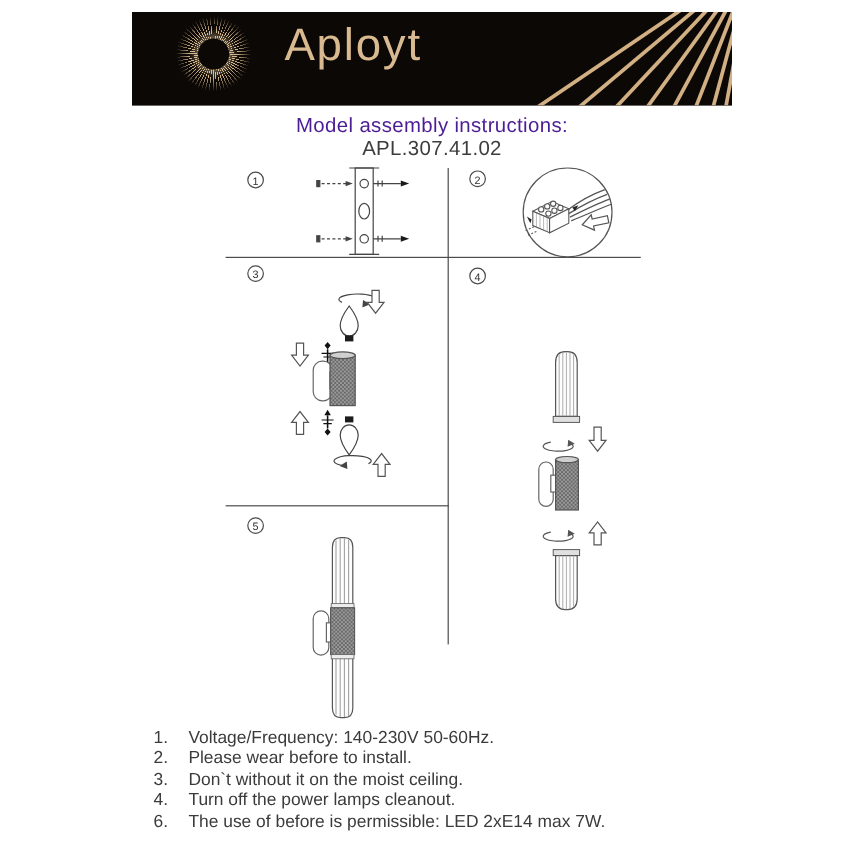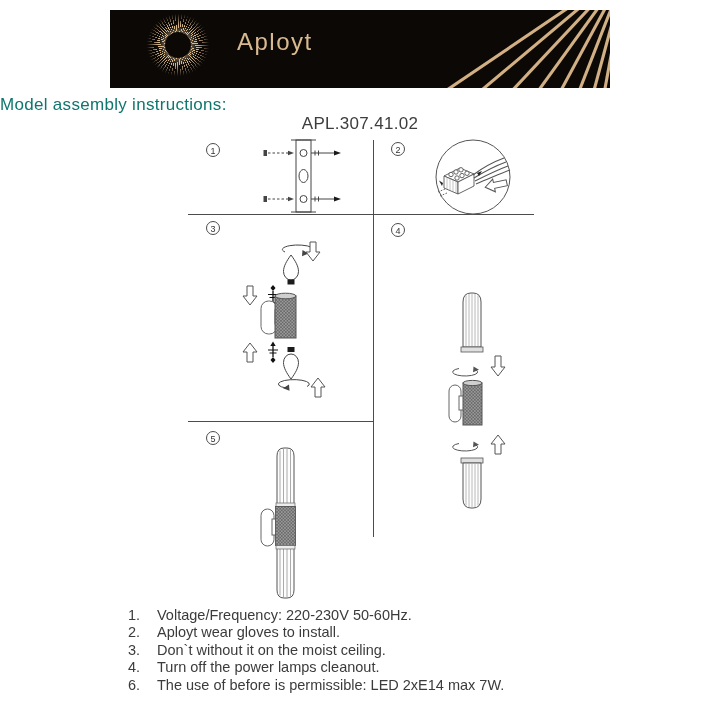--- a/index.html
+++ b/index.html
@@ -8,25 +8,25 @@
 
   
   .banner { position:absolute; left:110px; top:10px; width:500px; height:78px; background:#0b0806; overflow:hidden; }
   .sunburst { position:absolute; left:36px; top:3px; width:64px; height:64px; border-radius:50%;
     background: repeating-conic-gradient(rgba(222,190,146,0.95) 0deg 1.7deg, rgba(222,190,146,0) 1.7deg 6deg);
     -webkit-mask: radial-gradient(circle closest-side, #000 0 62%, transparent 98%);
             mask: radial-gradient(circle closest-side, #000 0 62%, transparent 98%);
   }
   .sunburst-core { position:absolute; left:50%; top:50%; transform:translate(-50%,-50%); width:26px; height:26px;
     background:#0b0806; border-radius:50%; box-shadow:0 0 7px 3px rgba(235,206,160,0.55); }
-  .brand { position:absolute; left:127px; top:18px; font-size:24px; font-weight:300; letter-spacing:1.5px; color:#d9ba90; }
+  .brand { position:absolute; left:127px; top:7px; font-size:38px; font-weight:300; letter-spacing:1.5px; color:#d9ba90; }
   .rays { position:absolute; right:0; top:0; }
 
   
-  .title-1 { position:absolute; left:0; width:720px; top:95px; text-align:left; font-size:17px; color:#0f766e; letter-spacing:0.3px; }
+  .title-1 { position:absolute; left:0; width:720px; top:95px; text-align:center; font-size:17px; color:#4c1d95; letter-spacing:0.3px; }
   .title-2 { position:absolute; left:0; width:720px; top:114px; text-align:center; font-size:17px; color:#3d3d3d; letter-spacing:0.3px; }
 
   
   .vline { position:absolute; left:373px; top:140px; width:1px; height:397px; background:#4c4c4c; }
   .hline { position:absolute; height:1px; background:#4c4c4c; }
   .h1 { left:188px; top:214px; width:346px; }
   .h2 { left:188px; top:421px; width:186px; }
 
   .badge { position:absolute; width:14px; height:14px; border:1px solid #4c4c4c; border-radius:50%;
     font-size:9px; line-height:14px; text-align:center; color:#333; box-sizing:border-box; }
@@ -239,24 +239,24 @@
         <rect x="19" y="79" width="5" height="16" fill="#fff" stroke="#666"></rect>
         <rect x="23" y="63" width="19" height="3.5" fill="#ececec" stroke-width="0.7" stroke="#666"></rect>
         <rect x="22.5" y="66.5" width="20" height="39" fill="url(#hx5)" stroke-width="0.9"></rect>
         <rect x="23" y="105.5" width="19" height="3.5" fill="#ececec" stroke-width="0.7" stroke="#666"></rect>
       </g>
     </svg>
   </div>
 
   <div class="notes">
     <div class="note">
-      <span class="note-num">1.</span><span class="note-text">Voltage/Frequency: 220-230V 50-60Hz.</span>
-    </div>
-    <div class="note">
-      <span class="note-num">2.</span><span class="note-text">Aployt wear gloves to install.</span>
+      <span class="note-num">1.</span><span class="note-text">Voltage/Frequency: 140-230V 50-60Hz.</span>
+    </div>
+    <div class="note">
+      <span class="note-num">2.</span><span class="note-text">Please wear before to install.</span>
     </div>
     <div class="note">
       <span class="note-num">3.</span><span class="note-text">Don`t without it on the moist ceiling.</span>
     </div>
     <div class="note">
       <span class="note-num">4.</span><span class="note-text">Turn off the power lamps cleanout.</span>
     </div>
     <div class="note">
       <span class="note-num">6.</span><span class="note-text">The use of before is permissible: LED 2xE14 max 7W.</span>
     </div>

